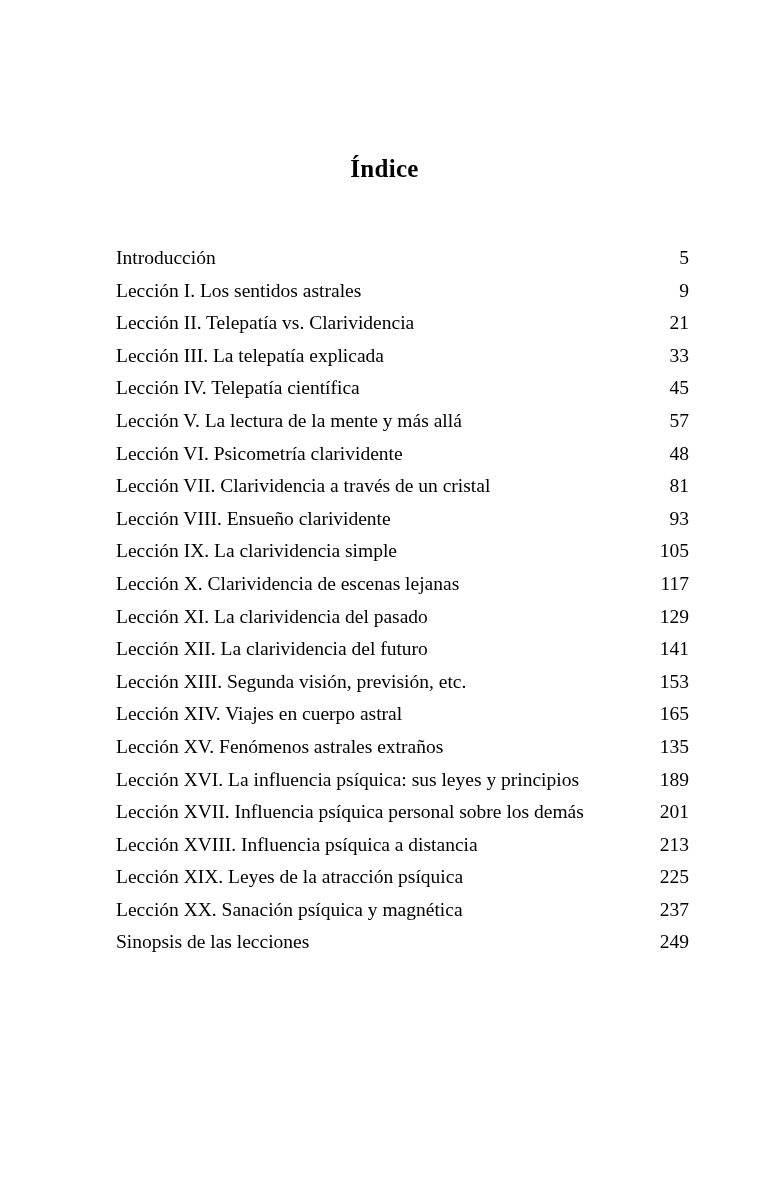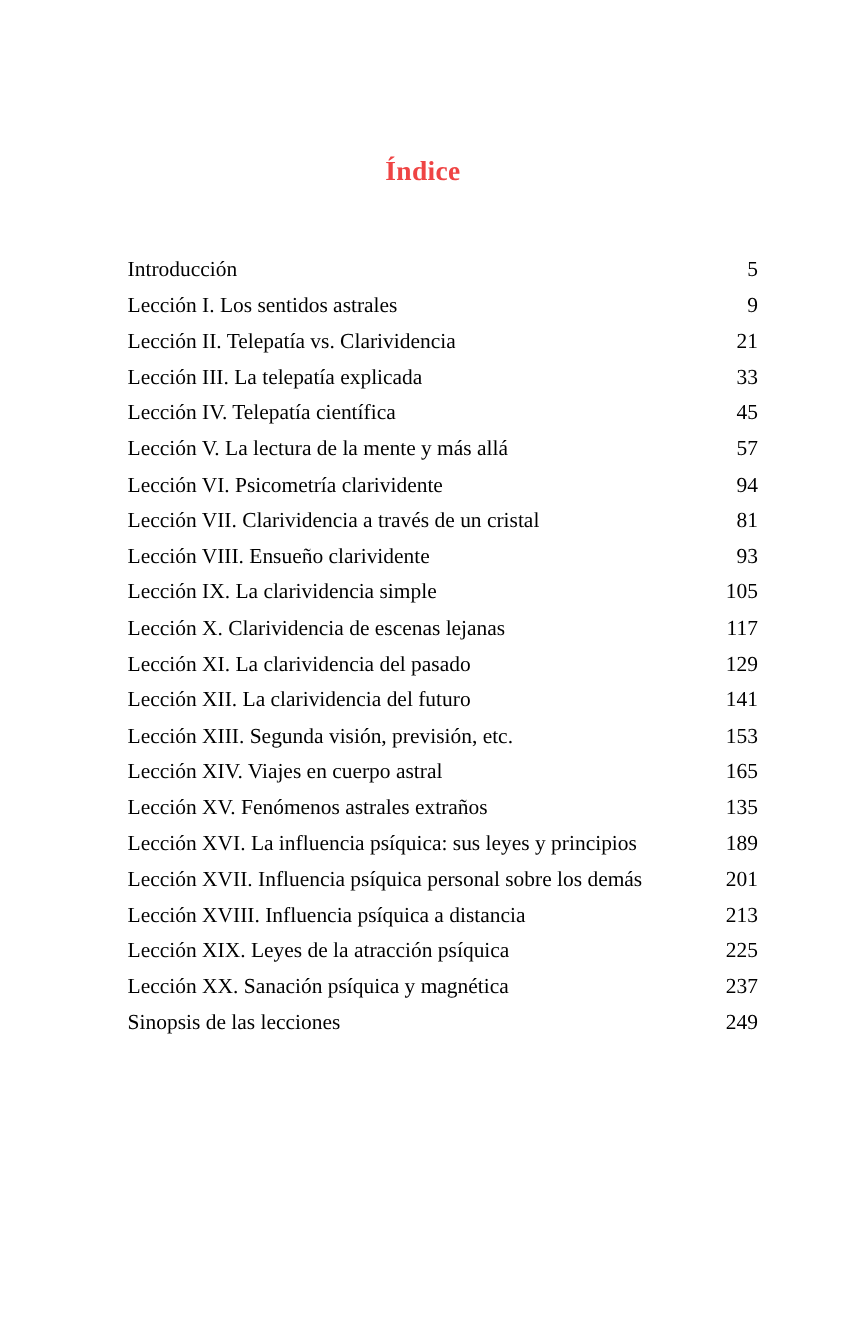--- a/index.html
+++ b/index.html
@@ -18,23 +18,23 @@
     position: relative;
     width: 769px;
     height: 1200px;
     box-sizing: border-box;
   }
   .toc-title {
     text-align: center;
     font-size: 25px;
     font-weight: bold;
     letter-spacing: 0.3px;
-    margin: 4px;
+    margin: 16px;
     padding-top: 139px;
-    color: #ef4444;
+    color: #000000;
   }
   .toc-list {
     margin: 0;
     padding: 0;
     list-style: none;
     position: absolute;
     top: 226px;
     left: 116px;
     width: 573px;
   }
@@ -84,21 +84,21 @@
       <li class="toc-row">
         <span class="toc-label">Lección IV. Telepatía científica</span>
         <span class="toc-page">45</span>
       </li>
       <li class="toc-row">
         <span class="toc-label">Lección V. La lectura de la mente y más allá</span>
         <span class="toc-page">57</span>
       </li>
       <li class="toc-row">
         <span class="toc-label">Lección VI. Psicometría clarividente</span>
-        <span class="toc-page">94</span>
+        <span class="toc-page">48</span>
       </li>
       <li class="toc-row">
         <span class="toc-label">Lección VII. Clarividencia a través de un cristal</span>
         <span class="toc-page">81</span>
       </li>
       <li class="toc-row">
         <span class="toc-label">Lección VIII. Ensueño clarividente</span>
         <span class="toc-page">93</span>
       </li>
       <li class="toc-row">

